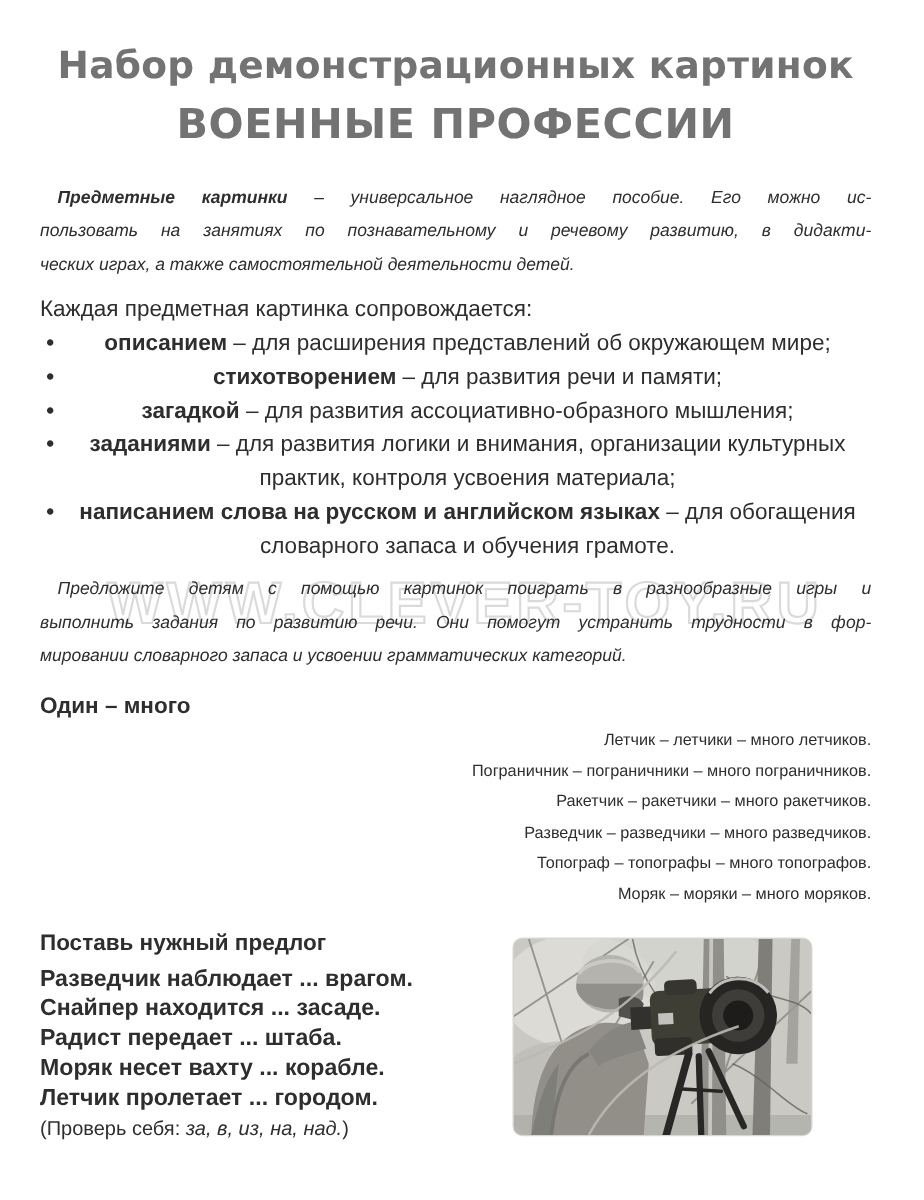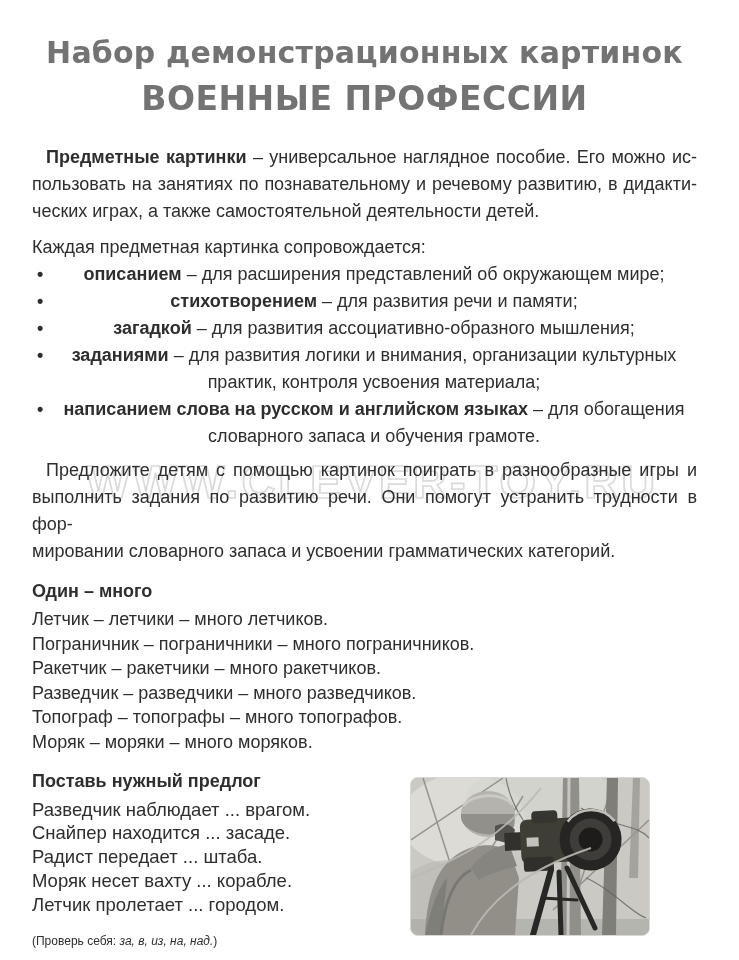--- a/index.html
+++ b/index.html
@@ -14,40 +14,40 @@
   .content{
     position:relative;
     z-index:1;
     padding:28px 42px 0 32px;
   }
   
   .title{margin:3px;text-align:center;color:#737373;font-family:"DejaVu Sans","Liberation Sans",sans-serif;}
   .title-line1{display:block;font-size:30px;line-height:44px;font-weight:700;letter-spacing:0.2px;}
   .title-line2{display:block;font-size:33px;line-height:47px;font-weight:700;letter-spacing:0.5px;}
   
-  .para{margin:0;font-size:18px;line-height:27px;}
+  .para{margin:0;font-size:14px;line-height:27px;font-style:italic;}
   .intro{margin-top:22px;}
   .jl{text-align:justify;text-align-last:justify;}
   .jl-last{text-align:justify;text-align-last:left;}
   .indent{text-indent:14px;}
   .b{font-weight:700;}
   .accomp-heading{margin:9px 0 0;font-size:18px;line-height:27px;}
   ul.bullets{margin:0;padding:0;list-style:none;font-size:18px;line-height:27px;text-align:center;}
   ul.bullets li{position:relative;padding-left:19px;}
   ul.bullets li::before{content:"•";position:absolute;left:5px;top:0;font-weight:700;}
   .wrap-line:empty{display:none;}
   .suggestion{margin-top:7px;}
   
   .section-heading{margin:0;font-size:18px;line-height:27px;font-weight:700;}
   .one-many{margin-top:13px;}
-  .plain-list{margin:2px 0 0;padding:0;list-style:none;font-size:18px;line-height:24.6px;}
+  .plain-list{margin:2px 0 0;padding:0;list-style:none;font-size:13px;line-height:24.6px;text-align:right;}
   .prep-section{position:relative;margin-top:13px;min-height:180px;}
   .prep-text{width:372px;}
-  .prep-list{margin:3px 0 0;padding:0;list-style:none;font-size:18.5px;line-height:23.8px;}
-  .check-line{margin:12px 0 0;font-size:12px;line-height:24px;}
+  .prep-list{margin:3px 0 0;padding:0;list-style:none;font-size:18.5px;line-height:23.8px;font-weight:bold;}
+  .check-line{margin:2px 0 0;font-size:16px;line-height:24px;}
   .check-answers{font-style:italic;}
   
   .photo-frame{
     position:absolute;left:378px;top:9px;
     width:238px;height:157px;
     border-radius:8px;overflow:hidden;
     border:1px solid #d8d7d3;
     background:#c9c8c3;
   }
   .photo-frame svg{display:block;width:100%;height:100%;}

